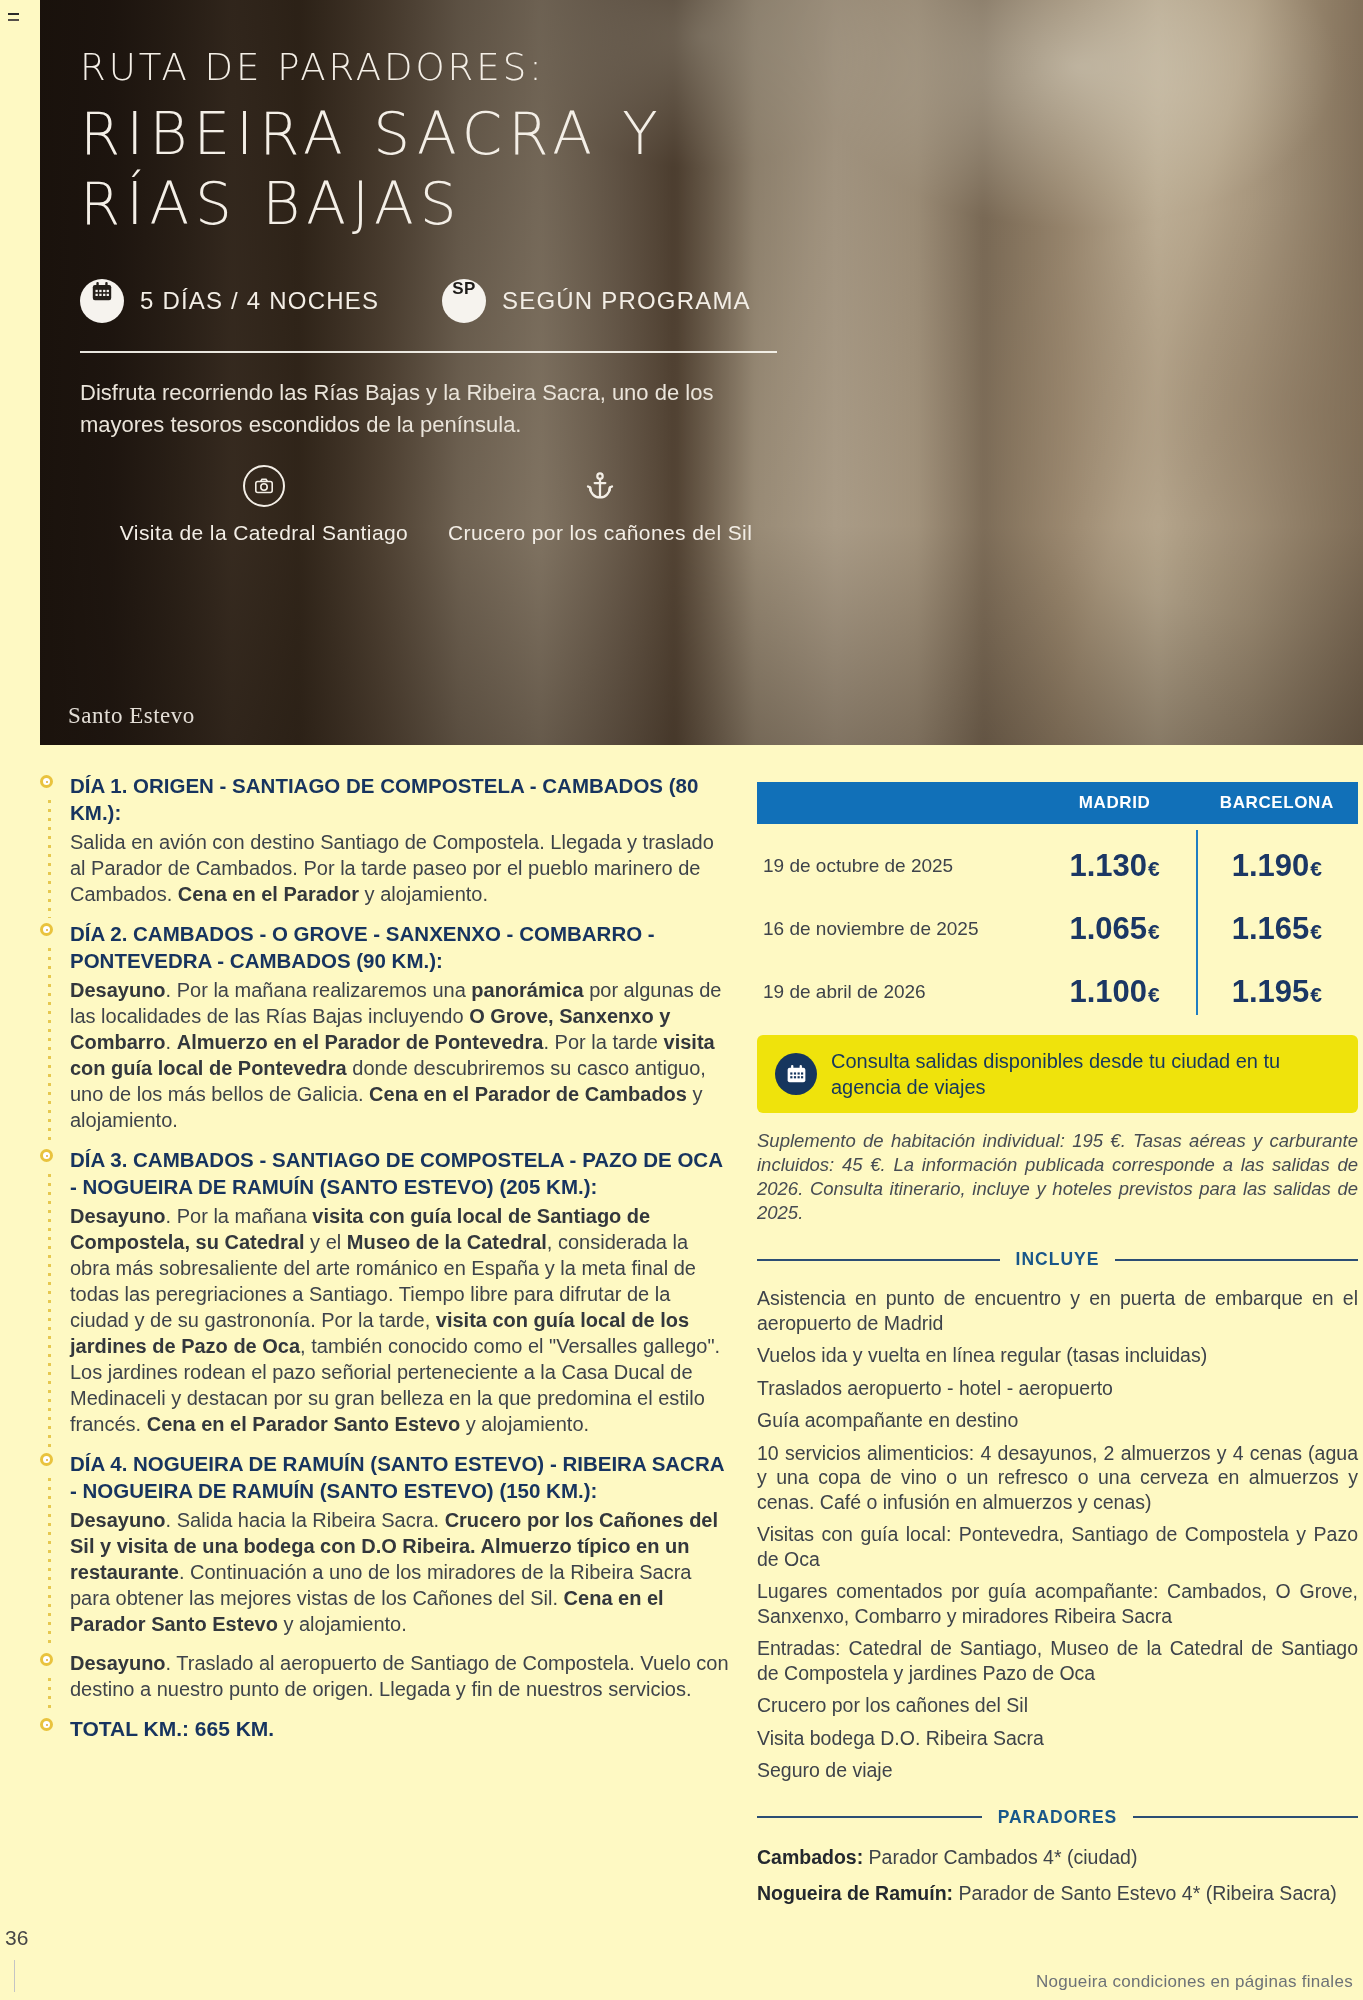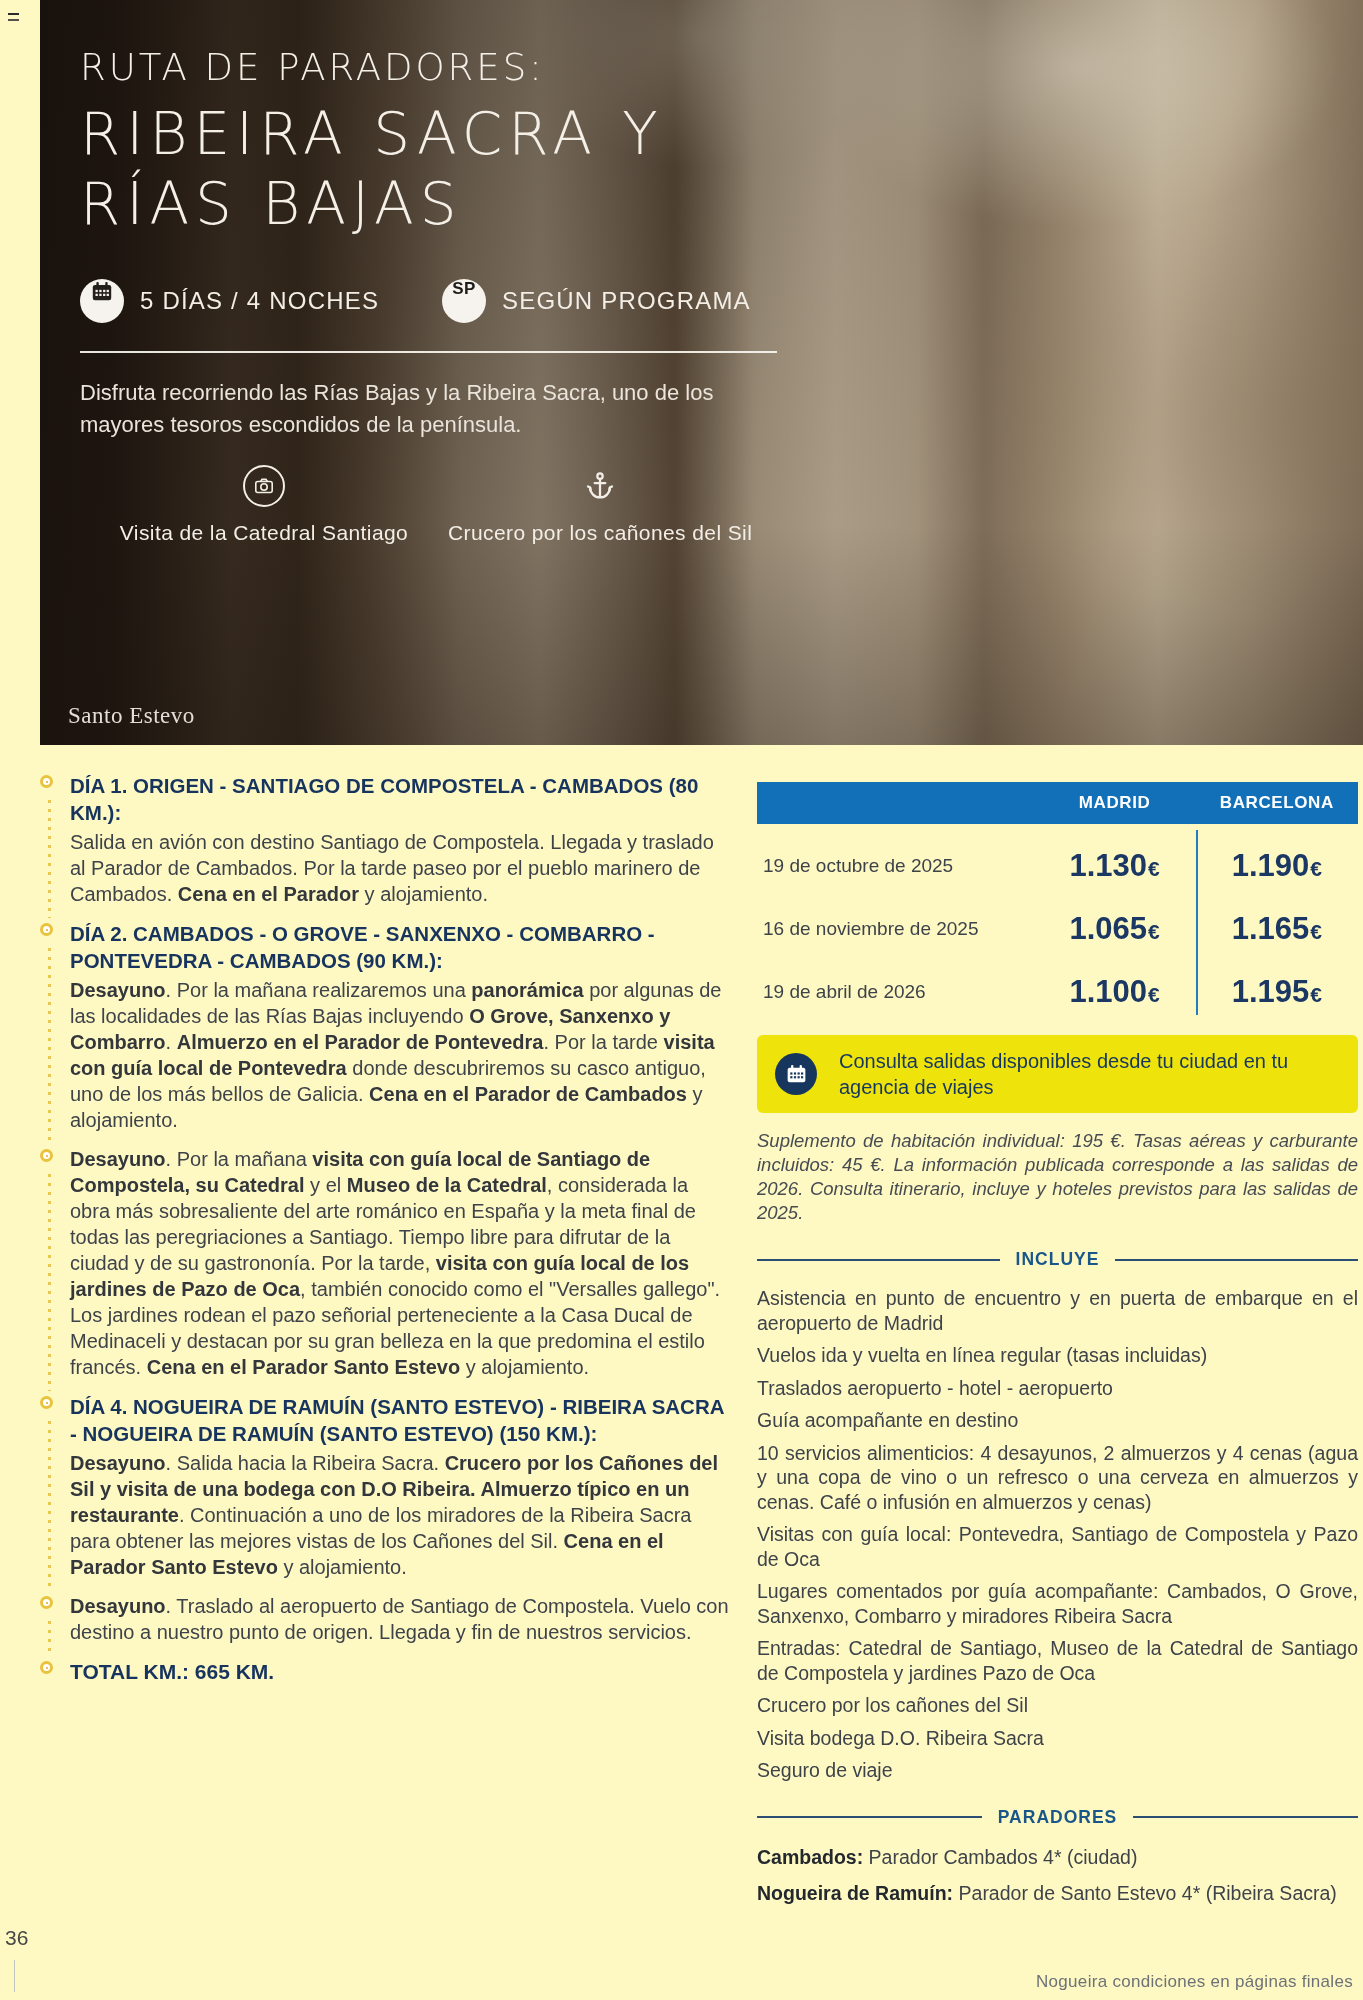--- a/index.html
+++ b/index.html
@@ -79,21 +79,21 @@
   .c-date { width:46%; padding-left:6px; }
   .c-p { width:27%; text-align:center; }
   .pt-body { position:relative; padding-top:10px; }
   .pt-body::after { content:""; position:absolute; left:73%; top:6px; bottom:8px; width:2px; background:#1f7ec2; }
   .pt-row { display:flex; align-items:center; height:63px; }
   .pt-row .c-date { font-size:19px; color:#3e434a; }
   .price { font-size:31px; font-weight:bold; color:#1b3764; }
   .price .cur { font-size:21px; font-weight:bold; margin-left:1px; }
 
   .notice { margin-top:12px; background:#efe30c; border-radius:6px; padding:13px 18px;
-    display:flex; gap:22px; align-items:center; }
+    display:flex; gap:14px; align-items:center; }
   .notice-icon { width:42px; height:42px; border-radius:50%; background:#16365e; color:#ffffff;
     display:flex; align-items:center; justify-content:center; flex:0 0 auto; }
   .notice-icon svg { width:25px; height:25px; }
   .notice p { margin:0; font-size:20px; line-height:26px; color:#15375f; }
 
   .fineprint { margin:16px 0 0; font-style:italic; font-size:18.5px; line-height:24px;
     color:#474c52; text-align:justify; }
 
   .sec-head { display:flex; align-items:center; gap:16px; margin:24px 0 16px;
     color:#19578a; font-weight:bold; font-size:17.5px; letter-spacing:1px; }
@@ -196,20 +196,21 @@
     </div>
     <div class="day">
       <span class="marker"></span>
       <span class="dots"></span>
       <h3>DÍA 2. CAMBADOS - O GROVE - SANXENXO - COMBARRO - PONTEVEDRA - CAMBADOS (90 KM.):</h3>
       <p><b>Desayuno</b>. Por la mañana realizaremos una <b>panorámica</b> por algunas de las localidades de las Rías Bajas incluyendo <b>O Grove, Sanxenxo y Combarro</b>. <b>Almuerzo en el Parador de Pontevedra</b>. Por la tarde <b>visita con guía local de Pontevedra</b> donde descubriremos su casco antiguo, uno de los más bellos de Galicia. <b>Cena en el Parador de Cambados</b> y alojamiento.</p>
     </div>
     <div class="day">
       <span class="marker"></span>
       <span class="dots"></span>
+      <h3>DÍA 3. CAMBADOS - SANTIAGO DE COMPOSTELA - PAZO DE OCA - NOGUEIRA DE RAMUÍN (SANTO ESTEVO) (205 KM.):</h3>
       <p><b>Desayuno</b>. Por la mañana <b>visita con guía local de Santiago de Compostela, su Catedral</b> y el <b>Museo de la Catedral</b>, considerada la obra más sobresaliente del arte románico en España y la meta final de todas las peregriaciones a Santiago. Tiempo libre para difrutar de la ciudad y de su gastrononía. Por la tarde, <b>visita con guía local de los jardines de Pazo de Oca</b>, también conocido como el "Versalles gallego". Los jardines rodean el pazo señorial perteneciente a la Casa Ducal de Medinaceli y destacan por su gran belleza en la que predomina el estilo francés. <b>Cena en el Parador Santo Estevo</b> y alojamiento.</p>
     </div>
     <div class="day">
       <span class="marker"></span>
       <span class="dots"></span>
       <h3>DÍA 4. NOGUEIRA DE RAMUÍN (SANTO ESTEVO) - RIBEIRA SACRA - NOGUEIRA DE RAMUÍN (SANTO ESTEVO) (150 KM.):</h3>
       <p><b>Desayuno</b>. Salida hacia la Ribeira Sacra. <b>Crucero por los Cañones del Sil y visita de una bodega con D.O Ribeira. Almuerzo típico en un restaurante</b>. Continuación a uno de los miradores de la Ribeira Sacra para obtener las mejores vistas de los Cañones del Sil. <b>Cena en el Parador Santo Estevo</b> y alojamiento.</p>
     </div>
     <div class="day">
       <span class="marker"></span>

